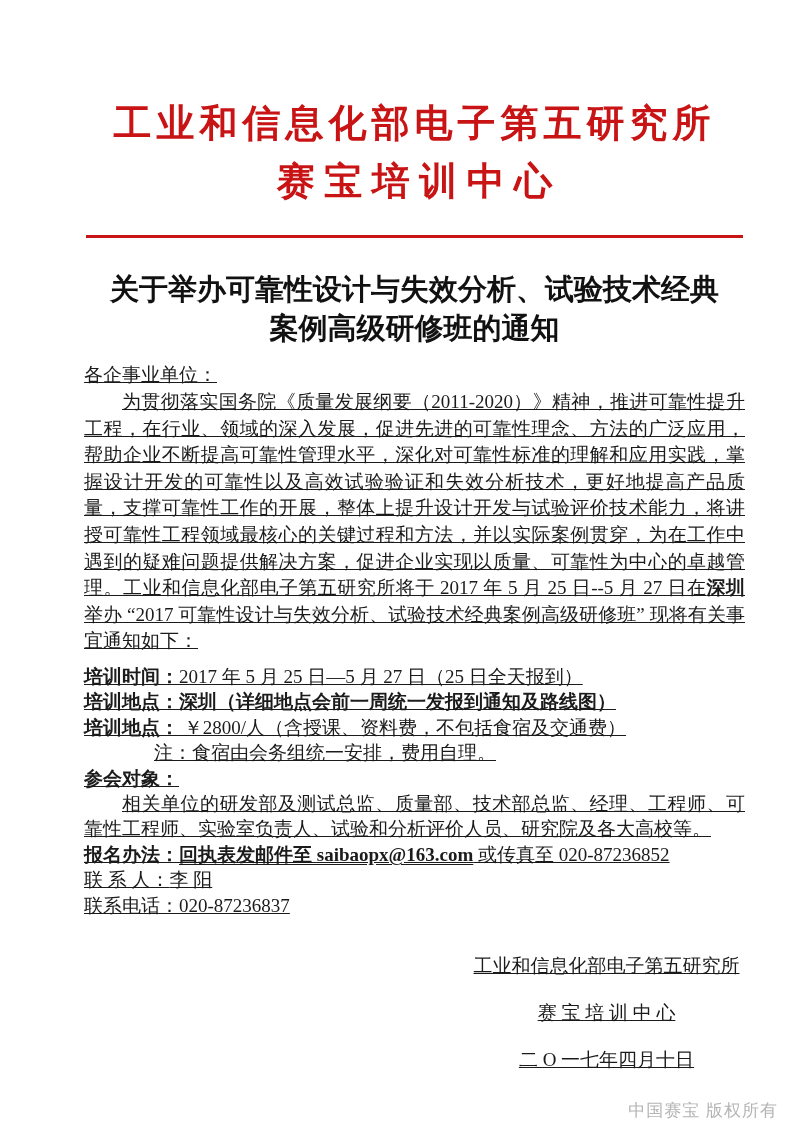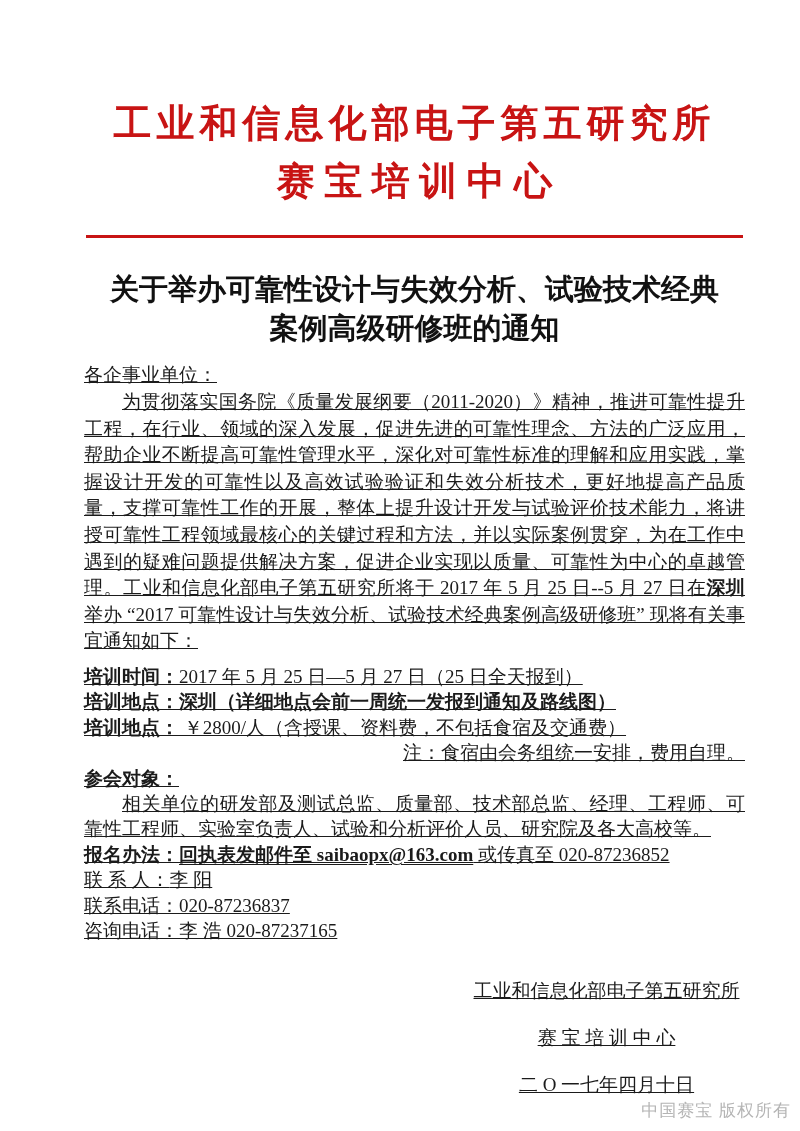--- a/index.html
+++ b/index.html
@@ -41,42 +41,42 @@
   .body-block { margin-top: 13px; font-size: 19px; text-decoration: underline; }
   .salutation { line-height: 28px; }
   .intro-para {
     margin: 0; line-height: 26.6px;
     text-align: justify; text-justify: inter-ideograph;
     text-indent: 2em;
   }
   .details-block { margin-top: 9px; }
   .drow { line-height: 25.4px; }
   .drow .val { white-space: pre-wrap; }
-  .note-row { padding-left: 70px; text-align: right; }
+  .note-row { padding-left: 70px; }
   .audience-para {
     margin: 0; line-height: 25.4px;
     text-align: justify; text-justify: inter-ideograph;
     text-indent: 2em;
   }
   .b { font-weight: bold; }
   .u-bold {
     font-weight: bold; text-decoration: underline;
     text-underline-offset: 3px;
   }
 
   
   .signature {
     margin: 24px 0 0 382px; width: 281px;
     text-align: center; font-size: 19px;
   }
   .sig-line { line-height: 47px; white-space: pre; }
 
   
   .watermark {
-    position: absolute; right: 9px; bottom: 9px;
+    position: absolute; right: 22px; bottom: 9px;
     font-family: "Liberation Sans", "DejaVu Sans", sans-serif;
     font-size: 17px; color: #b4b4b4; letter-spacing: 1px;
   }
 </style>
 </head>
 <body>
 
 <div class="page-inner">
 
   <div class="org-line1" style="color: rgb(200, 20, 20);">工业和信息化部电子第五研究所</div>
@@ -105,21 +105,20 @@
       <div class="drow"><span class="b">参会对象：</span></div>
 
       <p class="audience-para">相关单位的研发部及测试总监、质量部、技术部总监、经理、工程师、可靠性工程师、实验室负责人、试验和分析评价人员、研究院及各大高校等。</p>
 
       <div class="drow"><span class="b">报名办法：</span><span class="u-bold val">回执表发邮件至 saibaopx@163.com</span><span class="val"> 或传真至 020-87236852</span></div>
 
       <div class="drow"><span class="val">联 系 人：</span><span class="val">李 阳</span></div>
 
       <div class="drow"><span class="val">联系电话：</span><span class="val">020-87236837</span></div>
 
-      <div class="drow"><span class="val">咨询电话：</span><span class="val">李 浩 020-87237165</span></div>
     </div>
 
     <div class="signature">
       <div class="sig-line">工业和信息化部电子第五研究所</div>
       <div class="sig-line">赛 宝 培 训 中 心</div>
       <div class="sig-line">二 O 一七年四月十日</div>
     </div>
   </div>
 
 </div>

